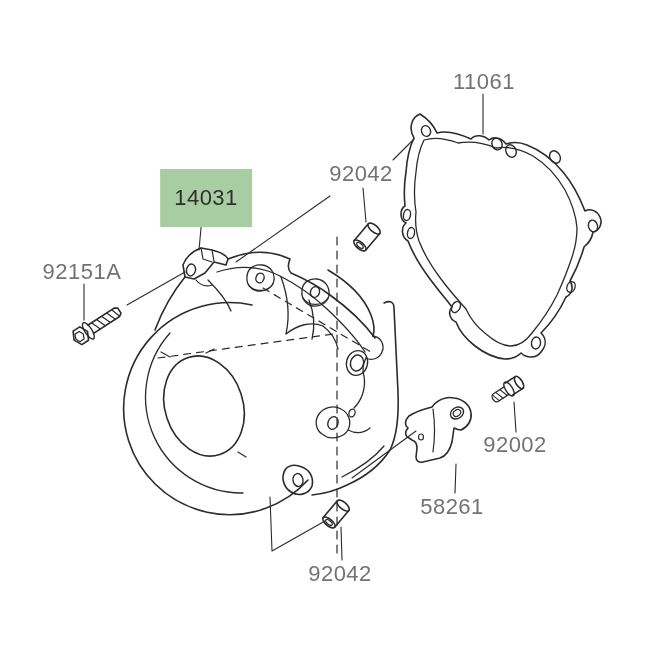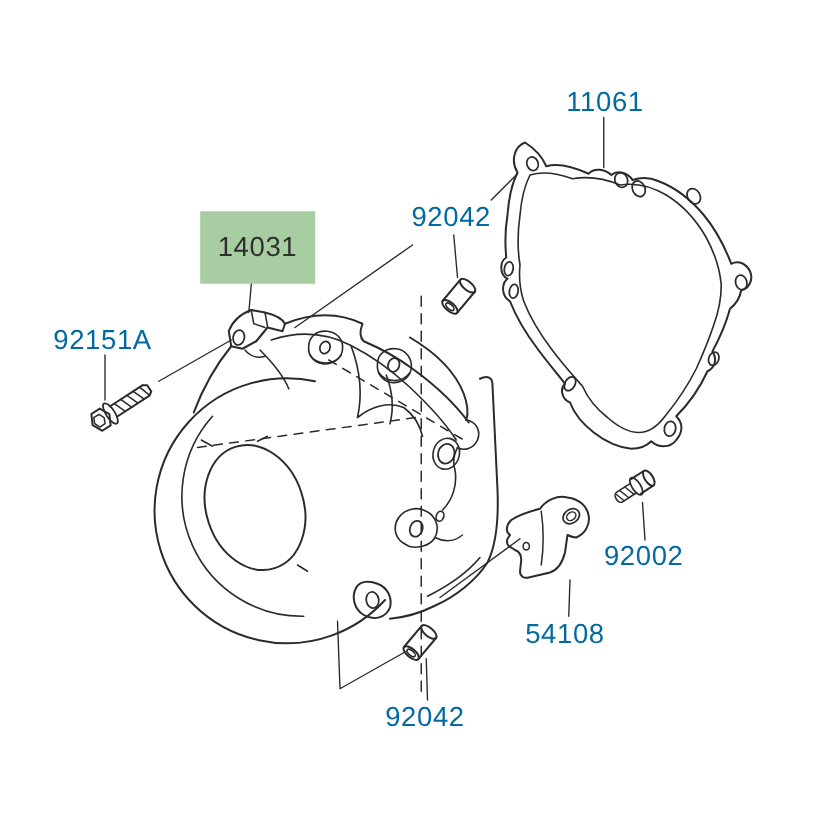--- a/index.html
+++ b/index.html
@@ -9,21 +9,21 @@
     background:#ffffff;
     font-family:"Liberation Sans", sans-serif;
     overflow:hidden;
   }
   #art{position:absolute;left:0;top:0;}
   .part-label{
     position:absolute;
     transform:translate(-50%,-50%);
     font-size:22px;
     letter-spacing:0.5px;
-    color:#0369a1;
+    color:#737373;
     white-space:nowrap;
     line-height:1;
     padding:5px 7px;
   }
   .part-label.highlighted{
     background:#a9cda2;
     color:#2f2f2f;
     padding:18px 14px;
   }
 </style>
@@ -187,17 +187,17 @@
   <div class="part-label" style="left:484px; top:82px;">11061</div>
 
   <div class="part-label" style="left:361px; top:174px;">92042</div>
 
   <div class="part-label highlighted" style="left:206px; top:198px;">14031</div>
 
   <div class="part-label" style="left:82px; top:272px;text-align:right;">92151A</div>
 
   <div class="part-label" style="left:515px; top:445px;">92002</div>
 
-  <div class="part-label" style="left:452px; top:507px;">54108</div>
+  <div class="part-label" style="left:452px; top:507px;">58261</div>
 
   <div class="part-label" style="left:340px; top:574px;">92042</div>
 
 </div>
 
 </body></html>

